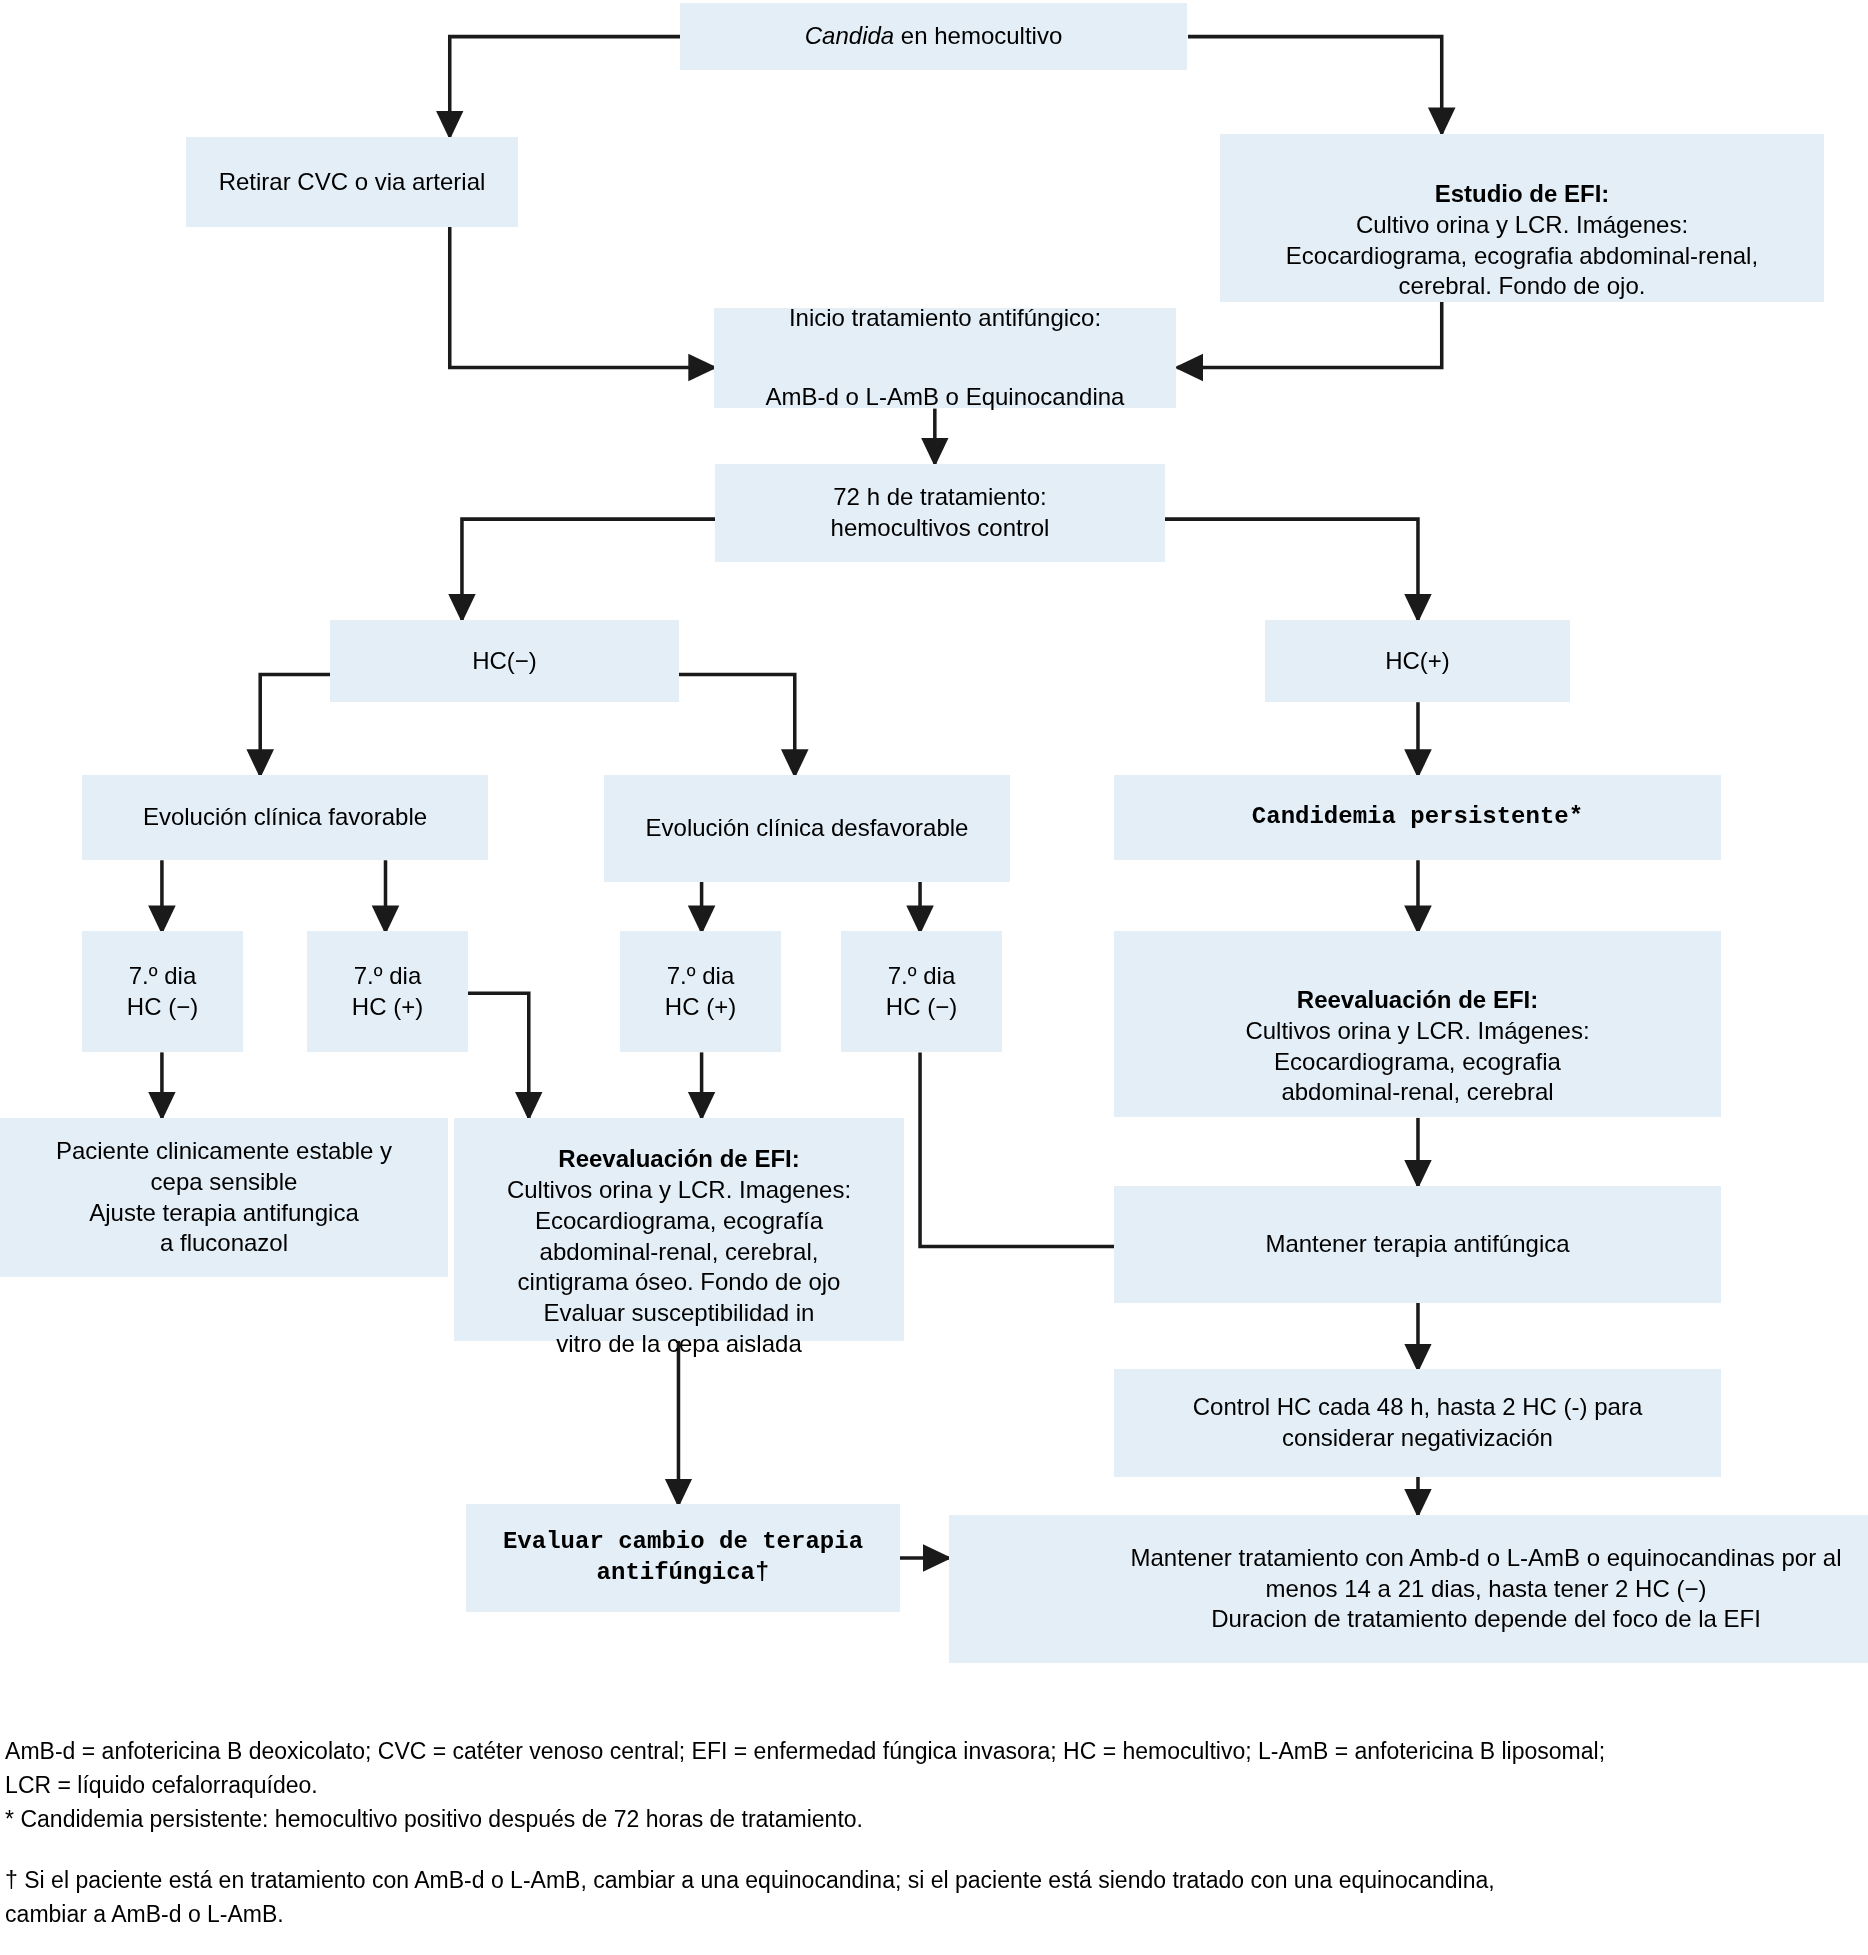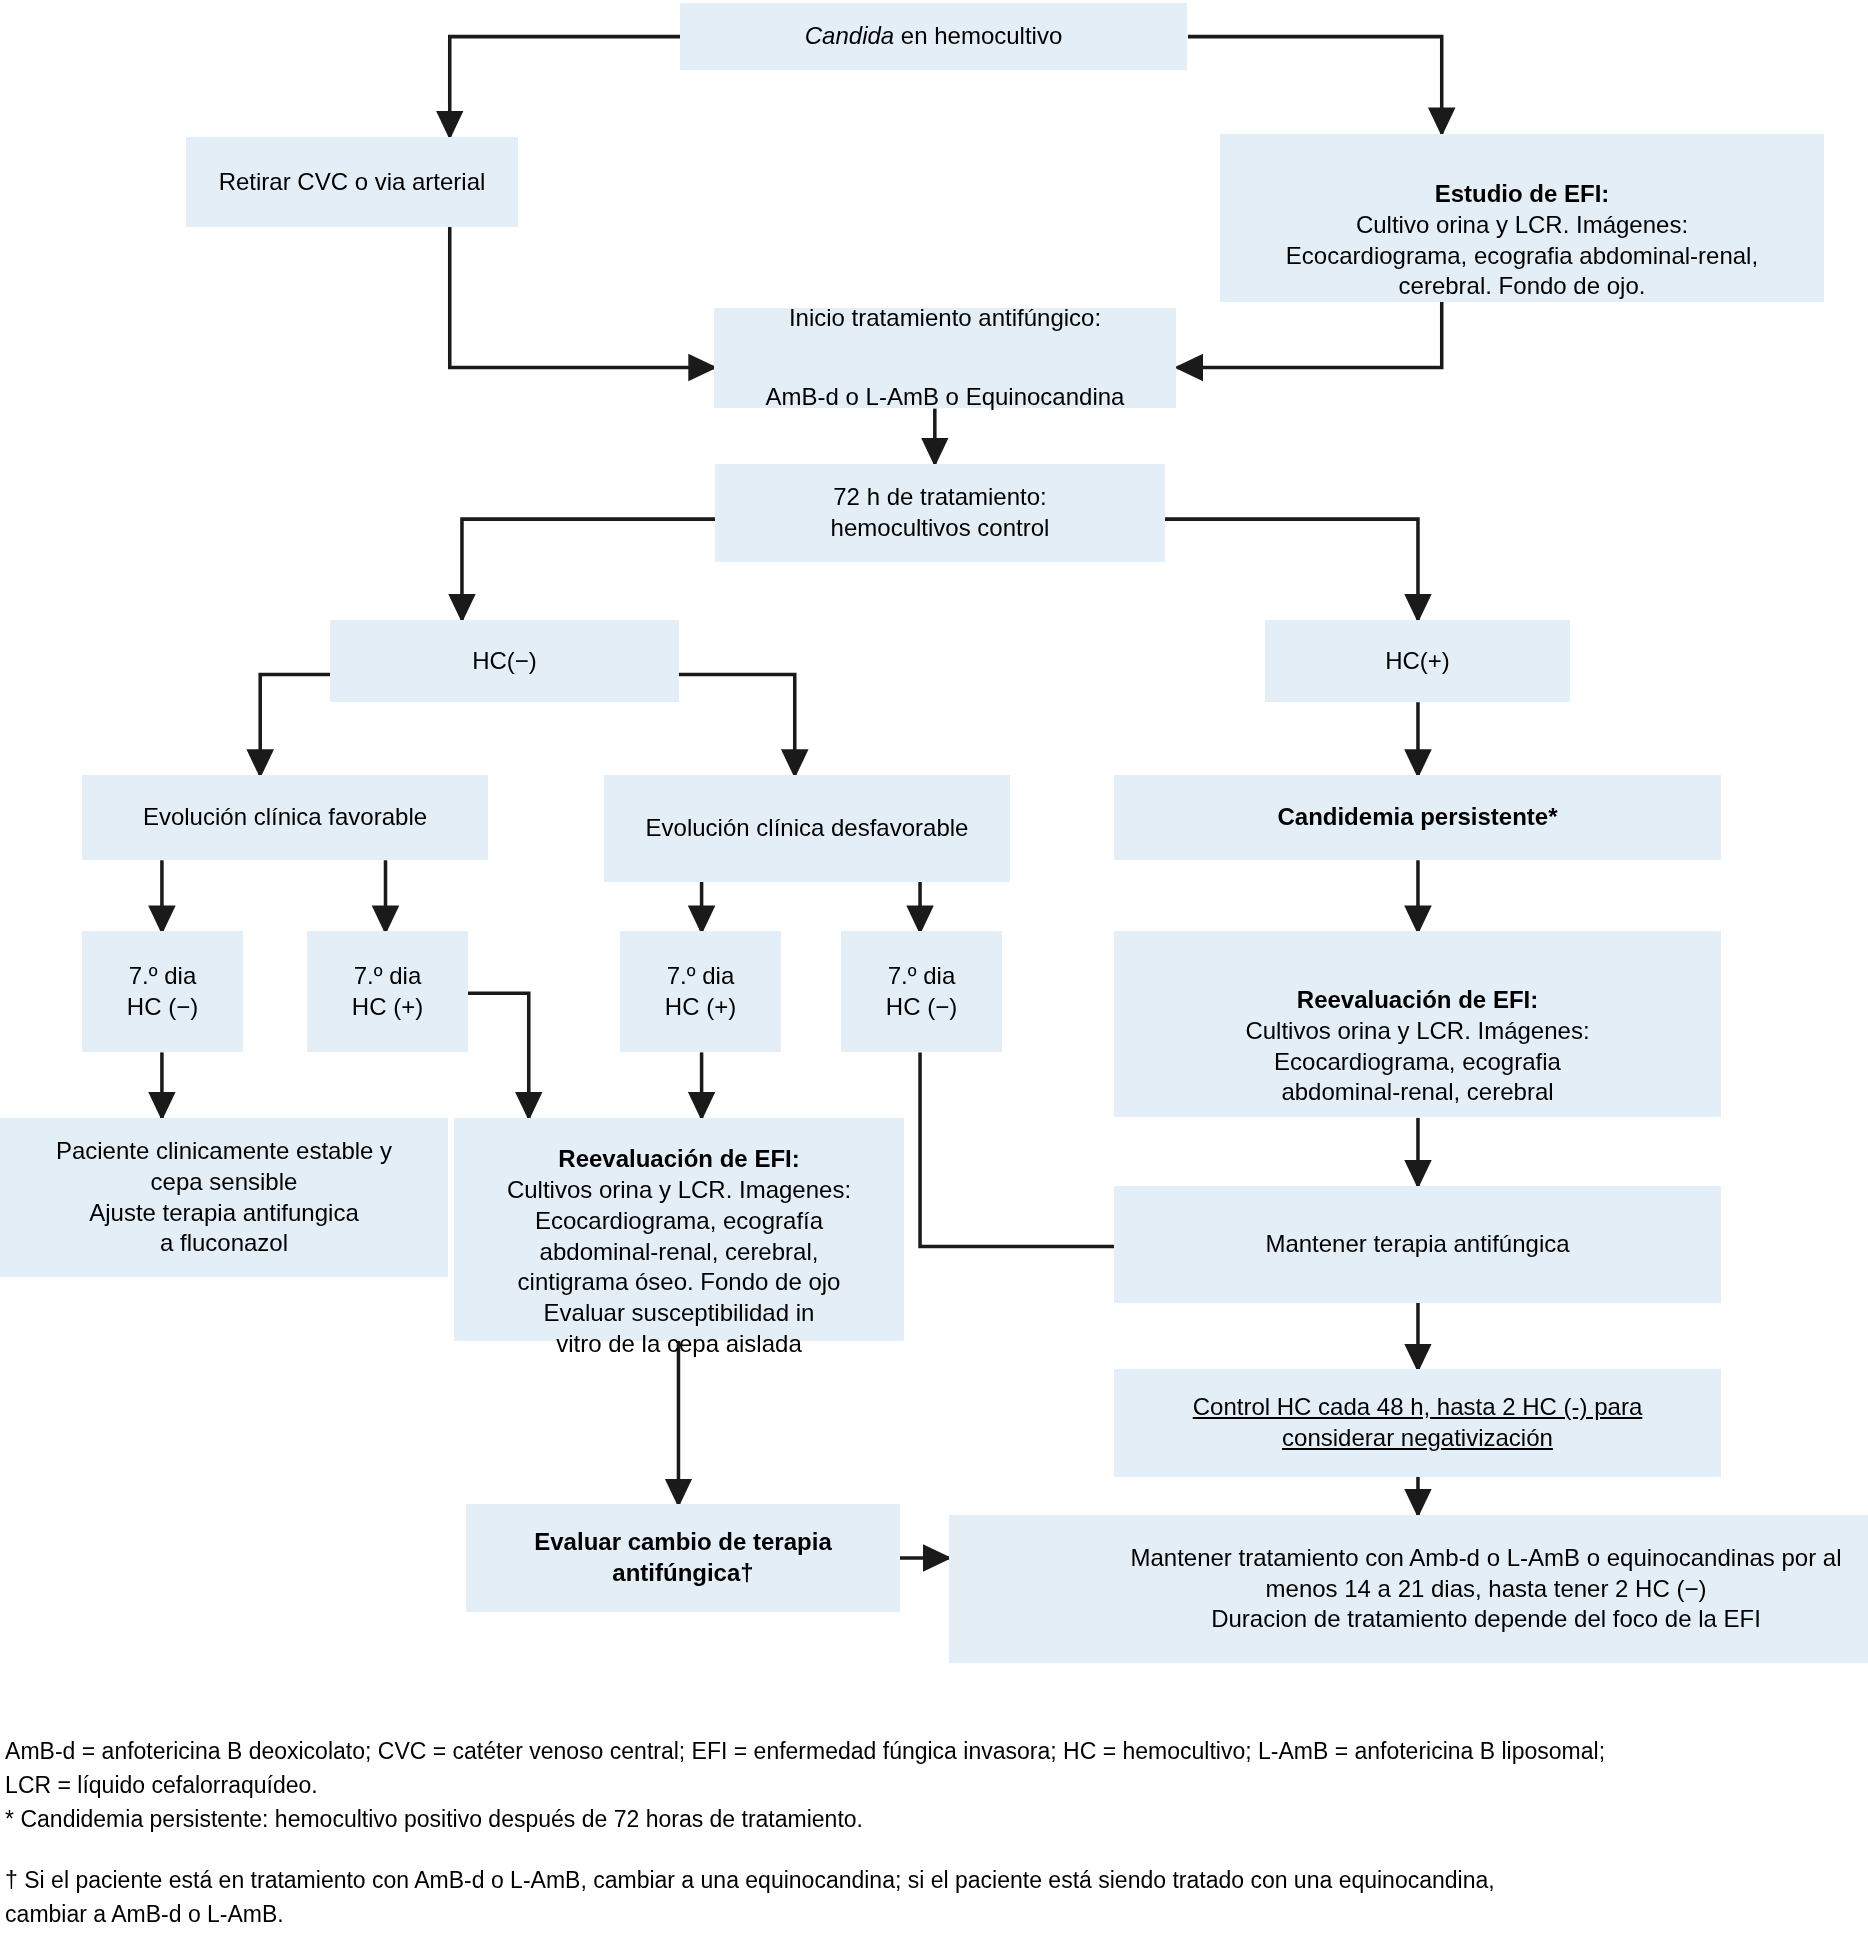--- a/index.html
+++ b/index.html
@@ -2,21 +2,21 @@
 <html style="font-size:10.3px"><head>
 <meta charset="utf-8">
 <style>
   html,body{margin:0;padding:0;background:#ffffff;}
   body{font-family:"Liberation Sans", sans-serif;color:#000;}
   #page{position:relative;width:1869px;height:1955px;background:#fff;overflow:hidden;}
   #flow{position:absolute;left:0;top:0;width:1869px;height:1709px;}
   .node{position:absolute;background:#e3eef6;box-sizing:border-box;
         display:flex;align-items:center;justify-content:center;text-align:left;
         font-size:24px;line-height:1.28;padding:3.9px 6.4px;}
-  .node.bold{font-weight:bold;}
+  .node.bold{font-weight:bold;font-family:Liberation Mono, monospace;}
   .node .ttl{font-weight:bold;display:block;margin-top:45px;}
   .node .ital{font-style:italic;}
   .lines{position:absolute;left:0;top:0;width:1869px;height:1709px;pointer-events:none;}
   .footnotes{position:absolute;left:5.1px;top:1734px;width:1860px;font-size:23px;line-height:1.48;}
   .fn-block{margin-bottom:0;}
   .fn-gap{height:27px;}
 </style>
 </head>
 <body>
 
@@ -168,21 +168,21 @@
       <span>abdominal-renal, cerebral,</span>
       <span>cintigrama óseo. Fondo de ojo</span>
       <span>Evaluar susceptibilidad in</span>
       <span>vitro de la cepa aislada</span>
     </div>
 
     <div class="node" style="left:1114px;top:1186px;width:607px;height:117px;">
       <span>Mantener terapia antifúngica</span>
     </div>
 
-    <div class="node" style="left:1114px;top:1369px;width:607px;height:108px;flex-direction:column;text-decoration:underline;">
+    <div class="node" style="left:1114px;top:1369px;width:607px;height:108px;flex-direction:column;">
       <span>Control HC cada 48 h, hasta 2 HC (-) para</span>
       <span>considerar negativización</span>
     </div>
 
     <div class="node bold" style="left:466px;top:1504px;width:434px;height:108px;flex-direction:column;">
       <span>Evaluar cambio de terapia</span>
       <span>antifúngica†</span>
     </div>
 
     <div class="node" style="left:949px;top:1515px;width:1074px;height:148px;flex-direction:column;">

